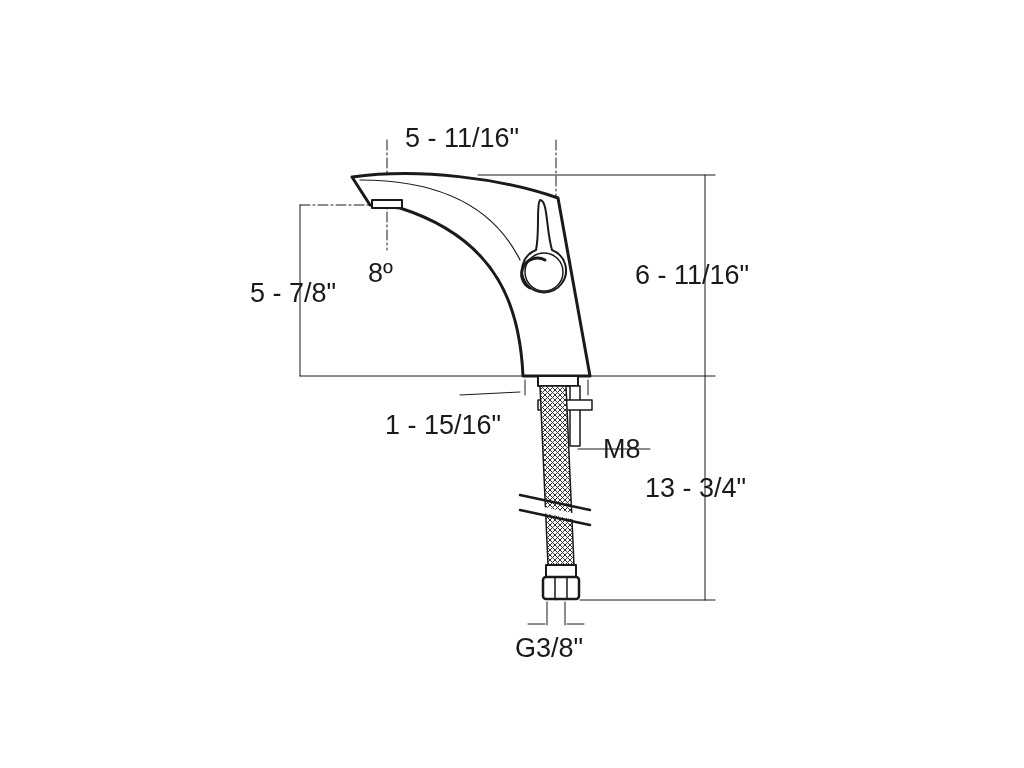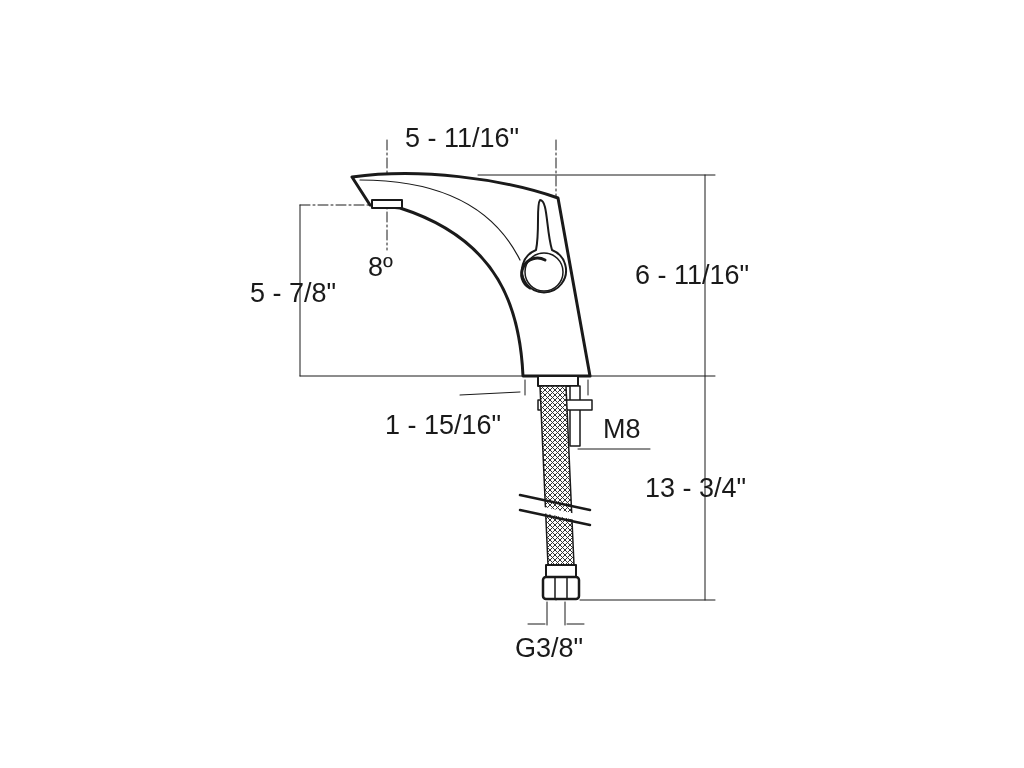--- a/index.html
+++ b/index.html
@@ -60,17 +60,17 @@
 
     <line x1="460" y1="395" x2="520" y2="392" stroke-width="1"></line>
     <line x1="525" y1="380" x2="525" y2="395" stroke-width="1"></line>
     <line x1="588" y1="380" x2="588" y2="395" stroke-width="1"></line>
   </g>
 </svg>
 
 <div class="dim" style="left:405px;top:125px;">5 - 11/16"</div>
 <div class="dim" style="left:250px;top:280px;">5 - 7/8"</div>
 <div class="dim" style="left:635px;top:262px;">6 - 11/16"</div>
-<div class="dim" style="left:368px;top:254px;">8º</div>
+<div class="dim" style="left:368px;top:260px;">8º</div>
 <div class="dim" style="left:385px;top:412px;">1 - 15/16"</div>
-<div class="dim" style="left:603px;top:416px;">M8</div>
+<div class="dim" style="left:603px;top:436px;">M8</div>
 <div class="dim" style="left:645px;top:475px;">13 - 3/4"</div>
 <div class="dim" style="left:515px;top:635px;">G3/8"</div>
 
 </body></html>

